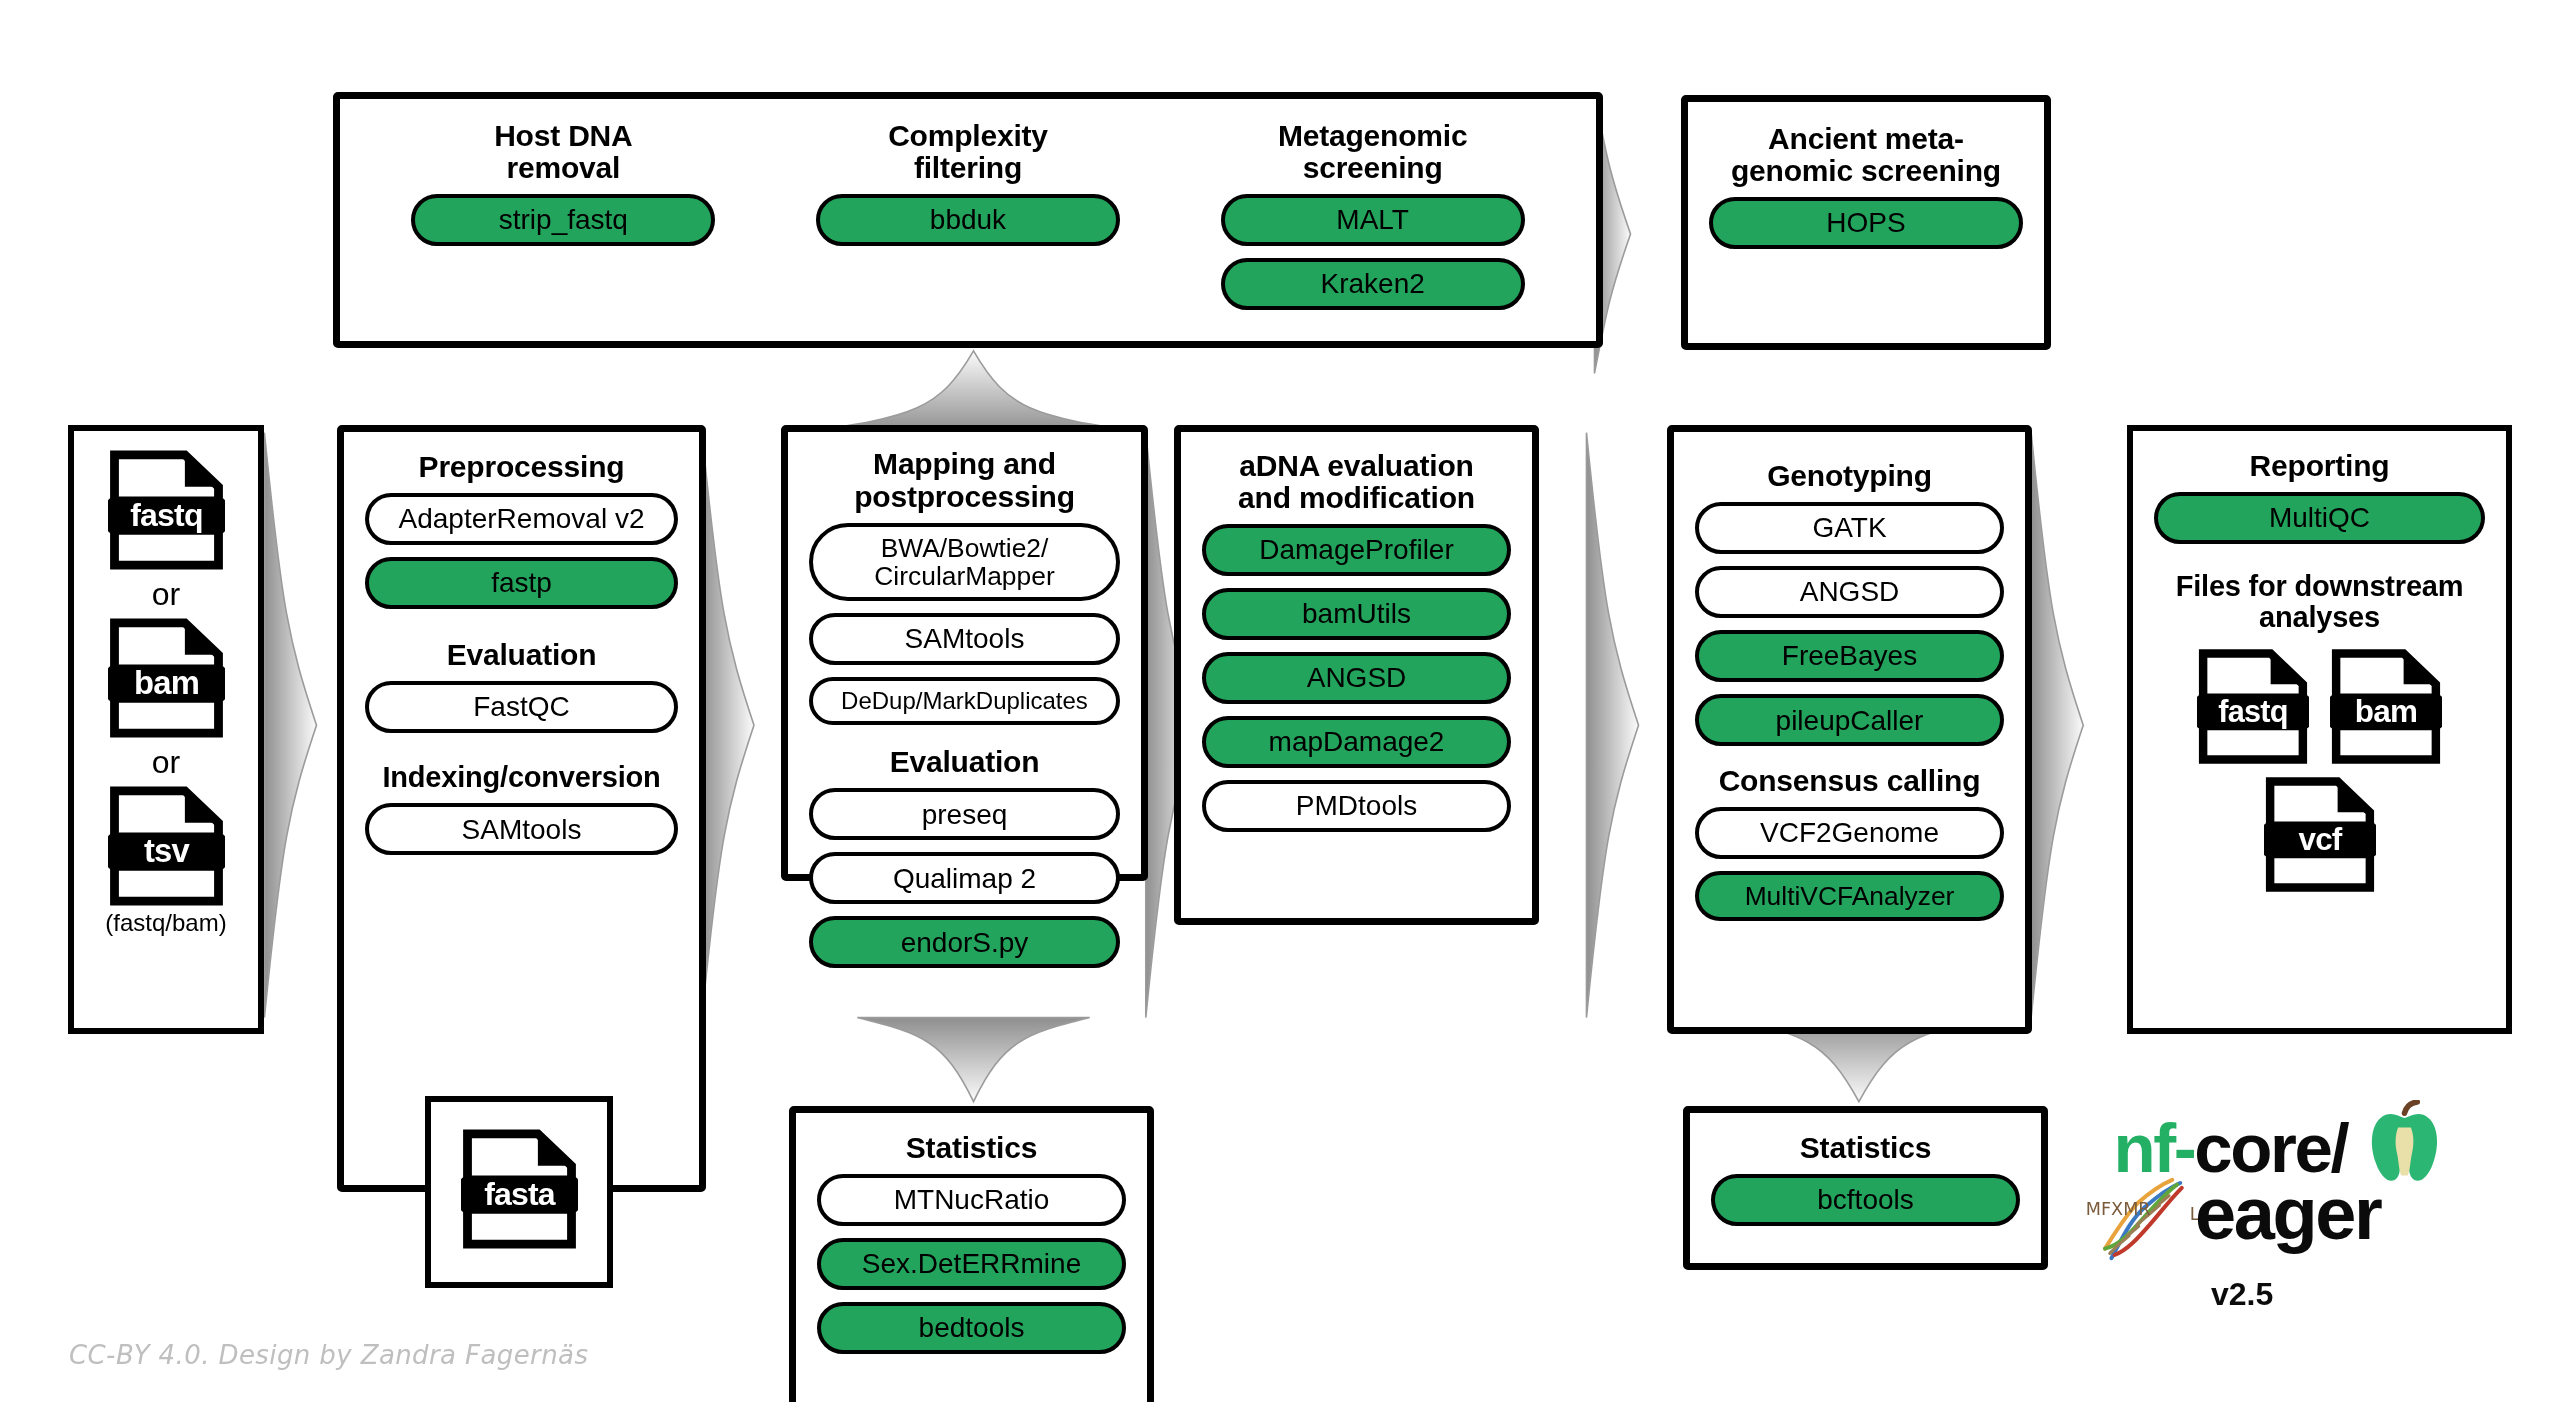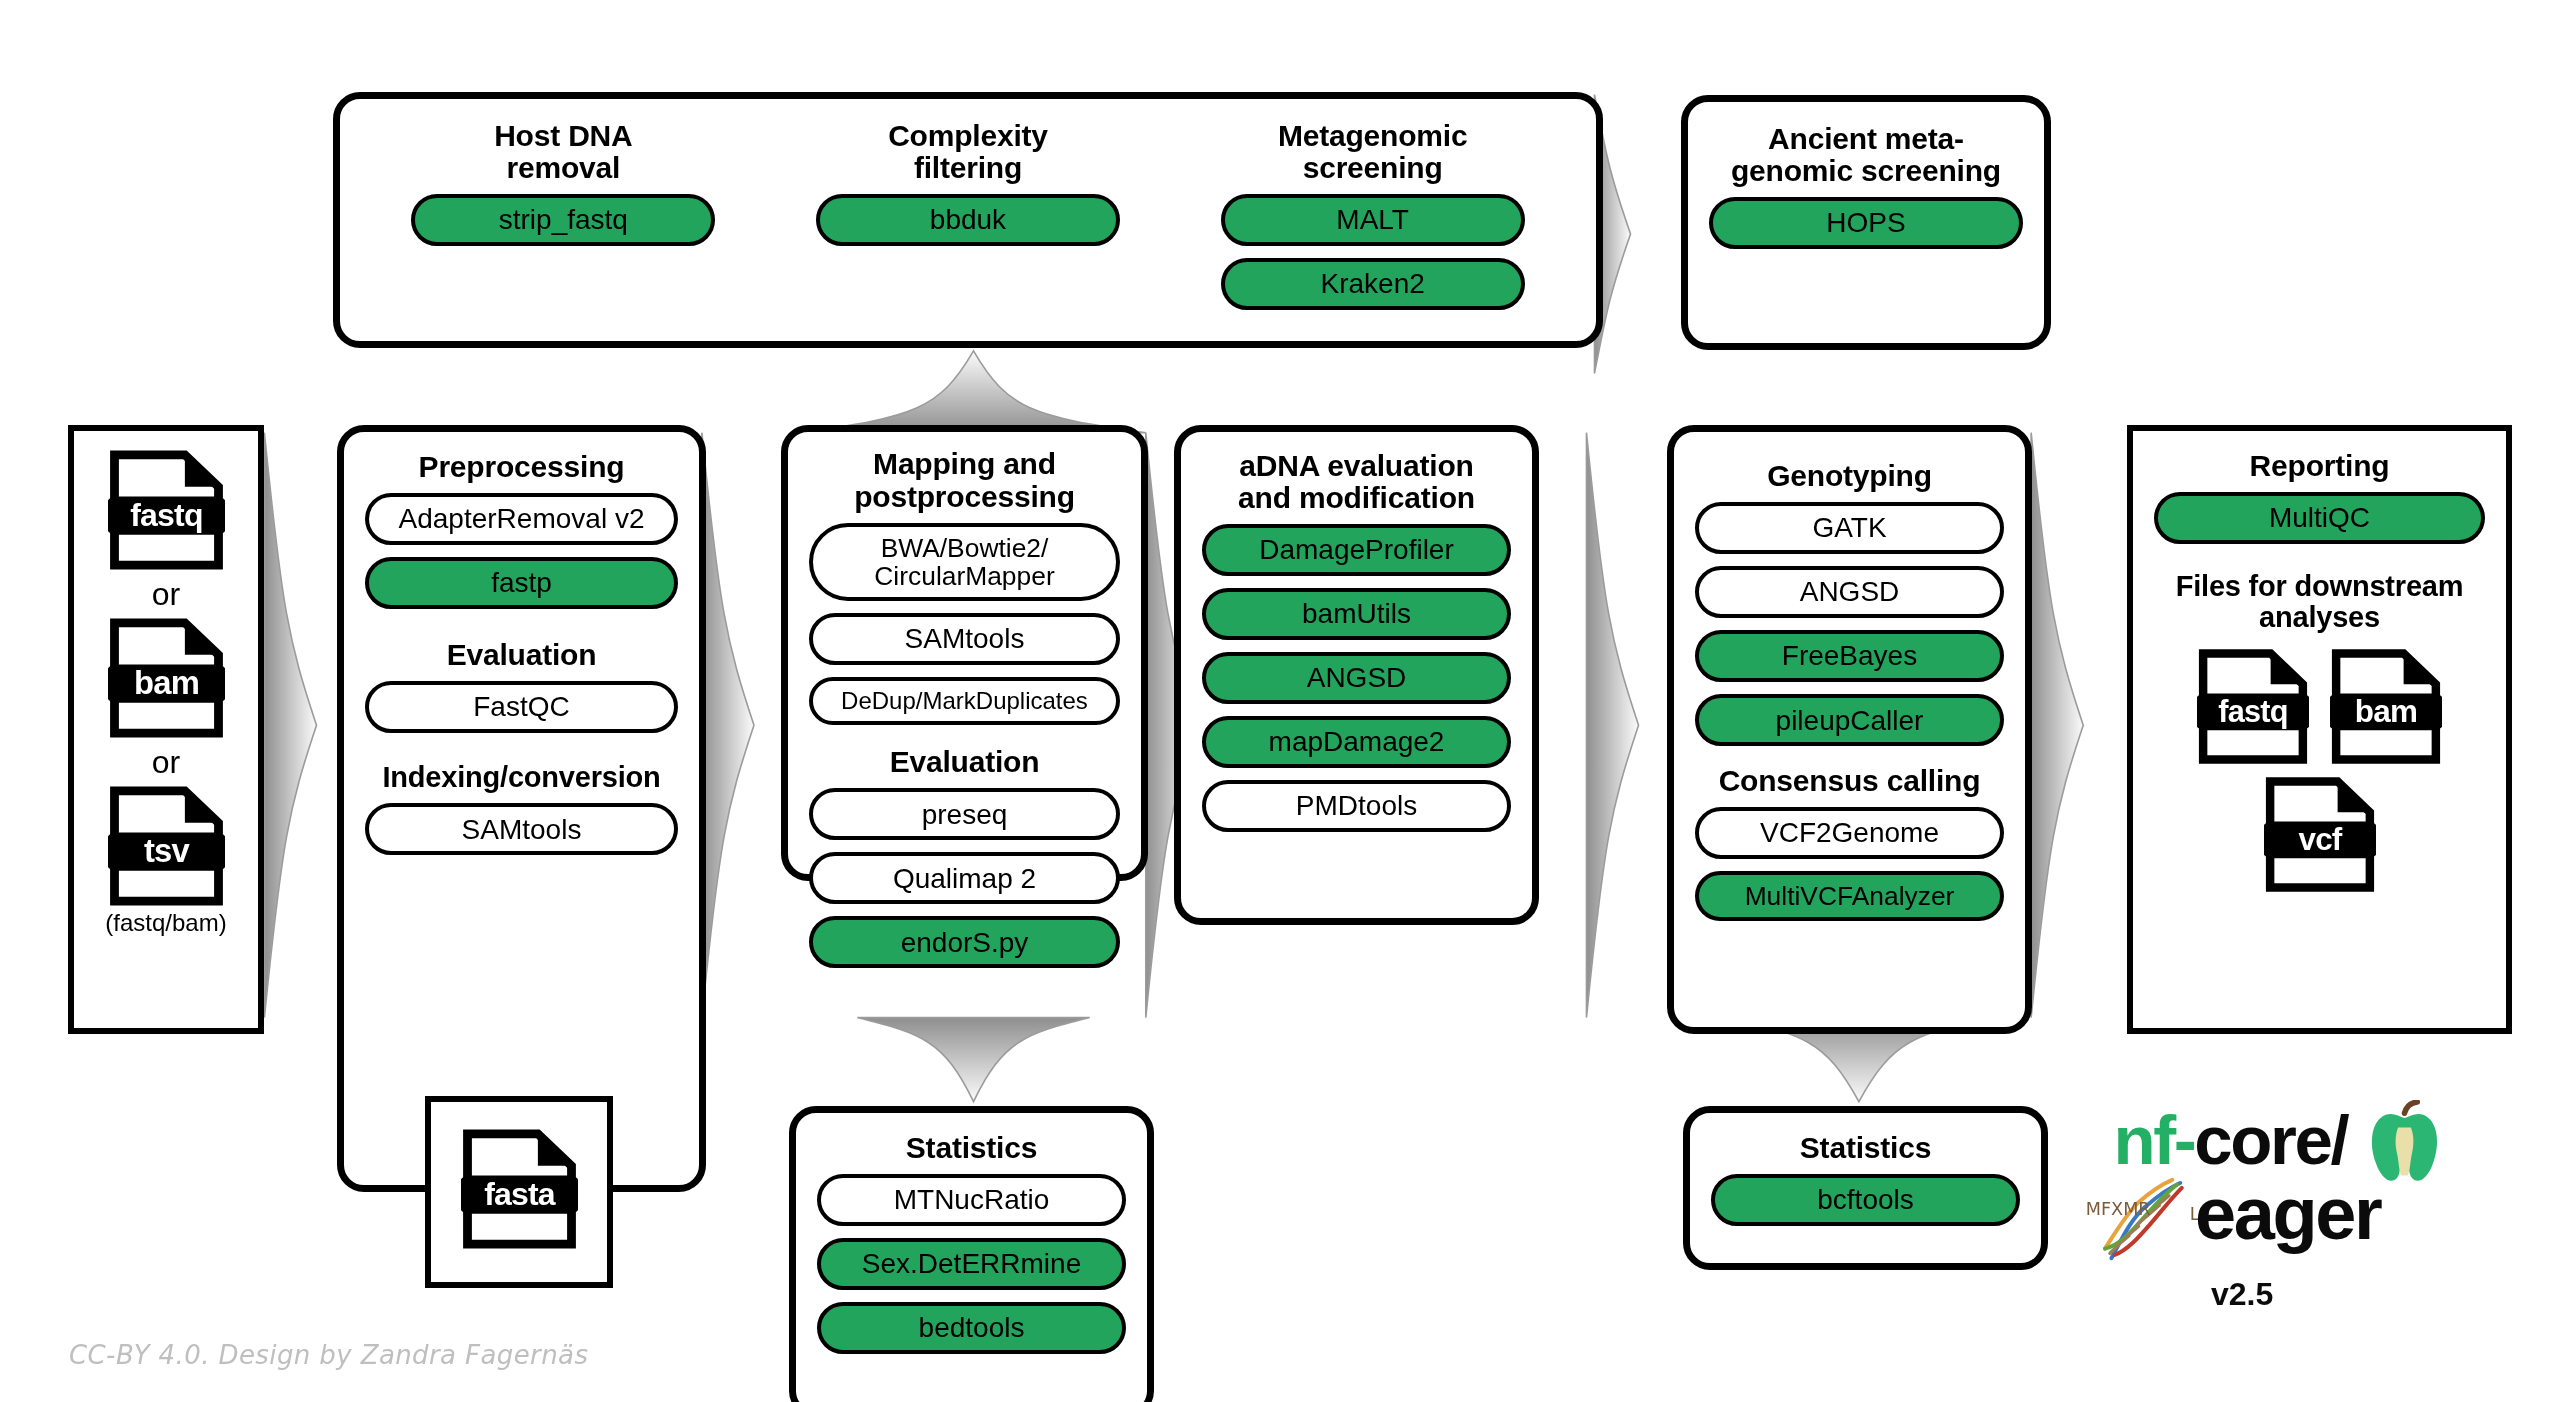--- a/index.html
+++ b/index.html
@@ -15,21 +15,21 @@
     background:#ffffff;
     overflow:hidden;
   }
 
   
   .panel{
     position:absolute;
     box-sizing:border-box;
     background:#ffffff;
     border:7.2px solid #000000;
-    border-radius:27px;
+    border-radius:5px;
     z-index:5;
   }
   .panel.square{border-radius:0;border-width:6.4px;}
 
   .panel-inner{
     position:absolute;
     left:0;right:0;top:0;
     padding:14.4px 21px 0 21px;
     box-sizing:border-box;
     display:flex;
@@ -102,21 +102,21 @@
     font-size:26px;
     font-style:italic;
     color:#bfbfbf;
     letter-spacing:0.4px;
     white-space:nowrap;
   }
 
   
   #logo{position:absolute;left:2099px;top:1106px;width:401px;height:248px;}
   .logo-line1{
-    position:absolute;left:14.4px;top:0px;
+    position:absolute;left:14.4px;top:8px;
     font-size:69px;font-weight:bold;letter-spacing:-2.4px;
     line-height:1;white-space:nowrap;
   }
   .logo-nf{color:#24B064;}
   .logo-core{color:#0b0b0b;}
   .logo-line2{
     position:absolute;left:96px;top:71px;
     font-size:74px;font-weight:bold;letter-spacing:-2.4px;
     color:#0b0b0b;line-height:1;white-space:nowrap;
   }

